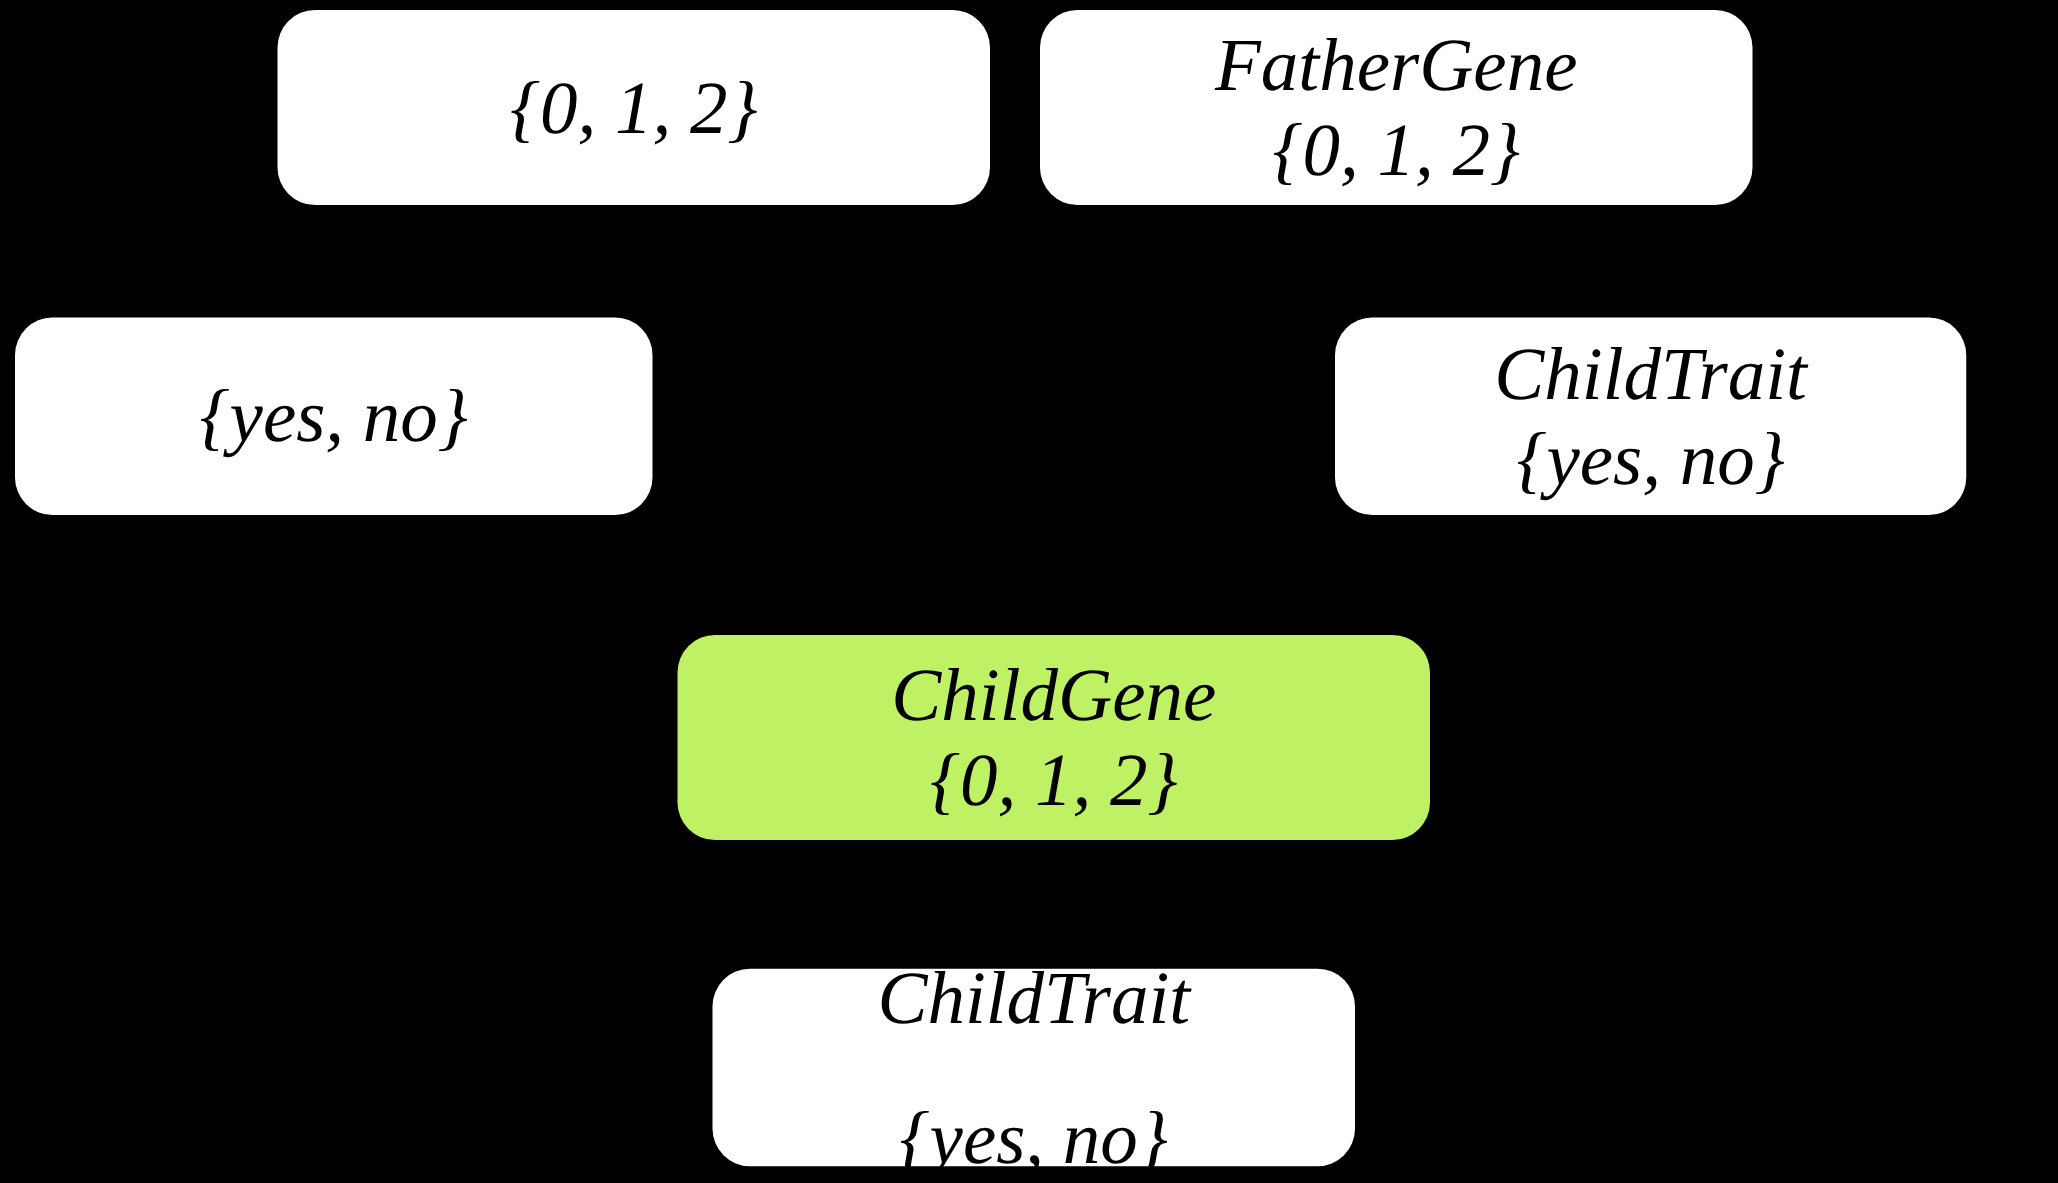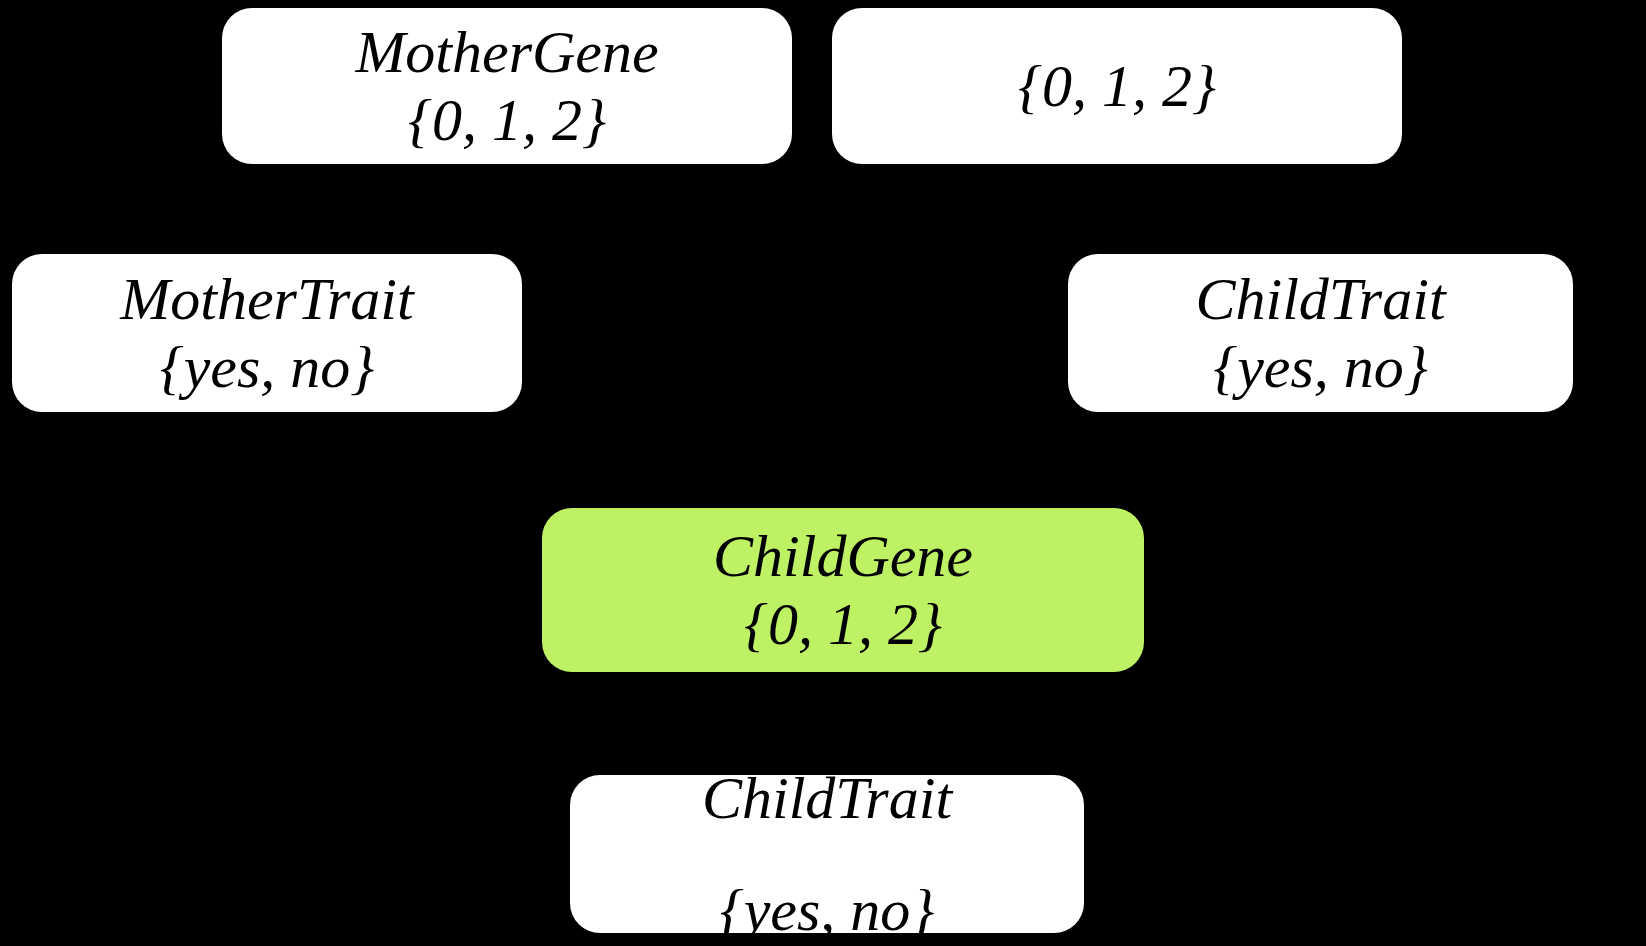--- a/index.html
+++ b/index.html
@@ -35,30 +35,29 @@
   }
   .node-label, .node-domain {
     white-space: nowrap;
   }
 </style>
 </head>
 <body style="background: rgb(0, 0, 0);">
 
 <div id="diagram">
   <div class="node" style="left: 222px; top: 8px; width: 570px; height: 156px; background: rgb(255, 255, 255); color: rgb(0, 0, 0);">
-    <div class="node-label">MotherGene</div>
     <div class="node-domain">{0, 1, 2}</div>
   </div>
 
   <div class="node" style="left: 832px; top: 8px; width: 570px; height: 156px; background: rgb(255, 255, 255); color: rgb(0, 0, 0);">
+    <div class="node-label">FatherGene</div>
     <div class="node-domain">{0, 1, 2}</div>
   </div>
 
   <div class="node" style="left: 12px; top: 254px; width: 510px; height: 158px; background: rgb(255, 255, 255); color: rgb(0, 0, 0);">
-    <div class="node-label">MotherTrait</div>
     <div class="node-domain">{yes, no}</div>
   </div>
 
   <div class="node" style="left: 1068px; top: 254px; width: 505px; height: 158px; background: rgb(255, 255, 255); color: rgb(0, 0, 0);">
     <div class="node-label">ChildTrait</div>
     <div class="node-domain">{yes, no}</div>
   </div>
 
   <div class="node" style="left: 542px; top: 508px; width: 602px; height: 164px; background: #bef264; color: rgb(0, 0, 0);">
     <div class="node-label">ChildGene</div>

